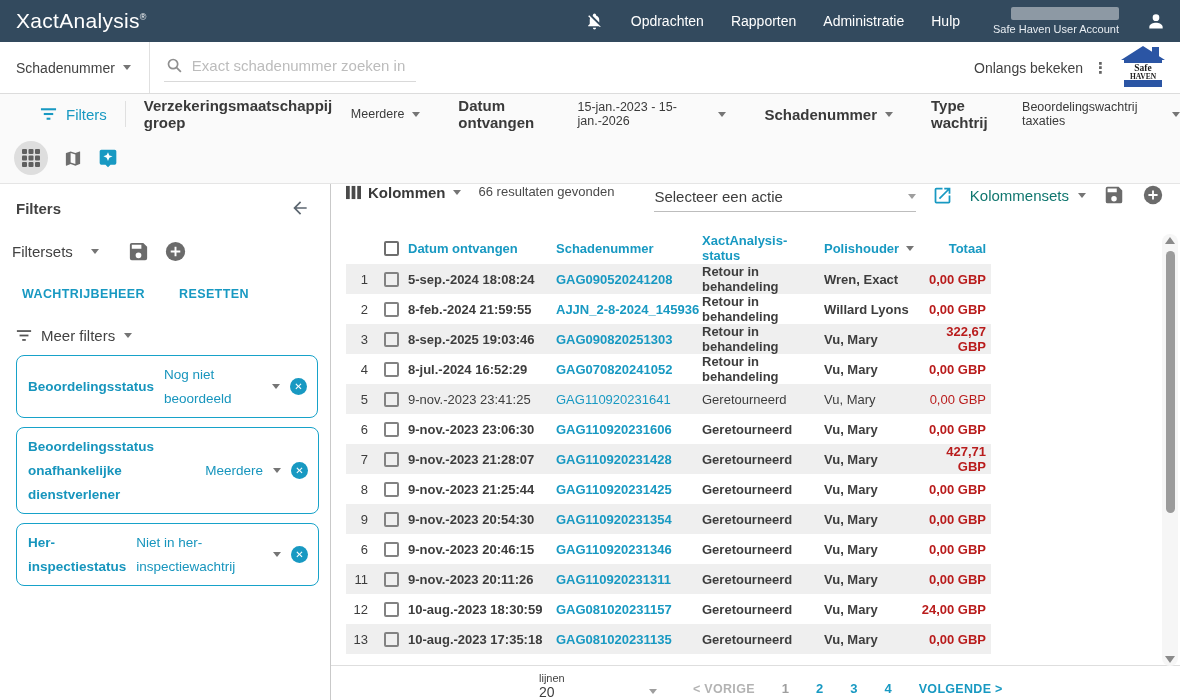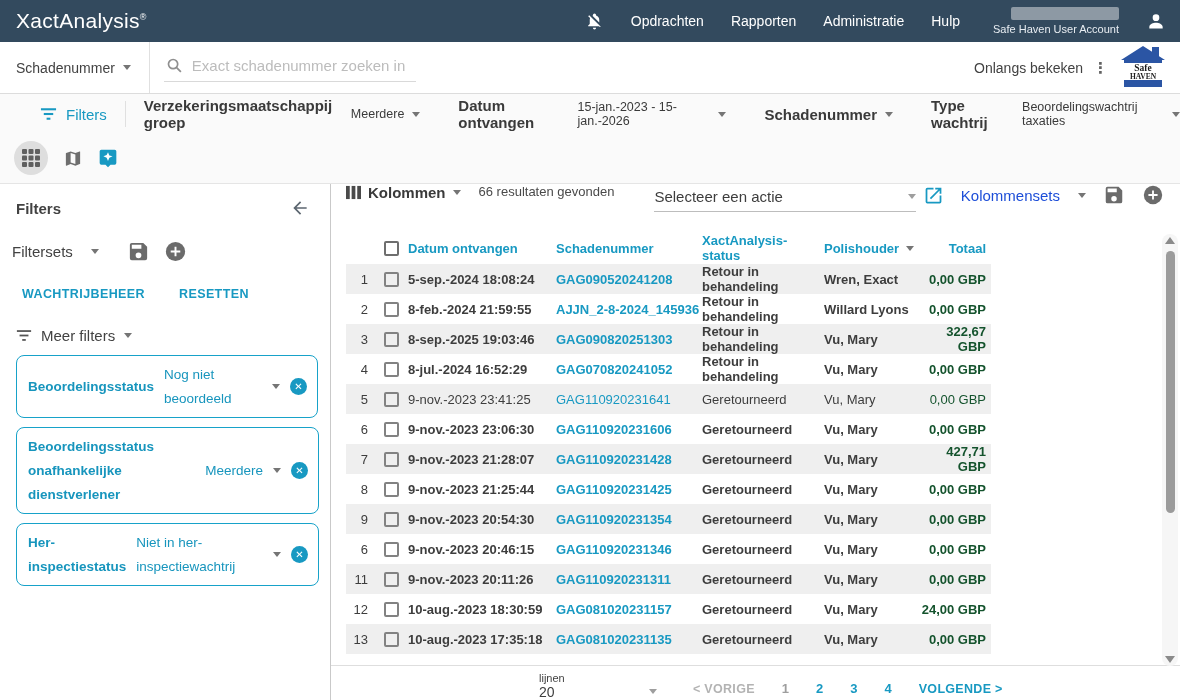--- a/index.html
+++ b/index.html
@@ -80,37 +80,37 @@
   .main { flex:1; display:flex; flex-direction:column; position:relative; }
   .toolbar { height:48px; display:flex; align-items:flex-start; padding:0 16px 0 15px; }
   .colbtn { display:flex; align-items:center; gap:7px; font-size:15px; color:#3a3a3a;
     font-weight:bold; cursor:pointer; }
   .results { font-size:13px; color:#4a4a4a; margin-left:18px; }
   .actionsel { margin-left:40px; width:262px; border-bottom:1px solid #bdbdbd;
     display:flex; align-items:center; padding-bottom:6px; padding-top:4px;
     font-size:15px; color:#3d3d3d; cursor:pointer; }
   .actionsel .caret { margin-left:auto; border-top-color:#9e9e9e; }
   .tb-right { margin-left:auto; display:flex; align-items:center; gap:17px; }
-  .colsets { display:flex; align-items:center; gap:18px; font-size:15px; color:#1d4ed8; cursor:pointer; }
+  .colsets { display:flex; align-items:center; gap:9px; font-size:15px; color:#0f766e; cursor:pointer; }
 
   
   .tbl { margin-left:15px; width:645px; font-size:13px; }
   .trow { display:grid; grid-template-columns:26px 36px 148px 146px 122px 96px 1fr;
     align-items:center; height:30px; }
   .trow .num { text-align:right; padding-right:4px; color:#3d3d3d; }
   .cb { width:15px; height:15px; border:2px solid #828282; border-radius:2px;
     margin-left:12px; cursor:pointer; background:transparent; }
   .thead { height:32px; }
   .thead .hc { color:var(--accent,#1899c2); font-weight:bold; }
   .thead .hc.holder { display:flex; align-items:center; gap:7px; }
   .thead .cb { border-color:#6e6e6e; }
   .alt { background:#efefef; }
   .c-date,.c-status,.c-holder { font-weight:bold; color:#3d3d3d; }
   .c-claim { color:var(--accent,#1899c2); font-weight:bold; cursor:pointer; }
-  .c-total { text-align:right; padding-right:5px; font-weight:bold; color:#14532d; }
+  .c-total { text-align:right; padding-right:5px; font-weight:bold; color:#b91c1c; }
   .trow.read .c-date,.trow.read .c-status,.trow.read .c-holder,.trow.read .c-total,
   .trow.read .c-claim { font-weight:400; }
 
   
   .footer { margin-top:auto; height:46px; border-top:1px solid #dedede;
     display:flex; align-items:center; background:#fff; }
   .lines { margin-left:208px; width:122px; border-bottom:1px solid #c4c4c4;
     padding-bottom:5px; cursor:pointer; }
   .lines .lbl { font-size:11px; color:#424242; display:block; }
   .lines .valrow { display:flex; align-items:center; font-size:14px; color:#3d3d3d; }

